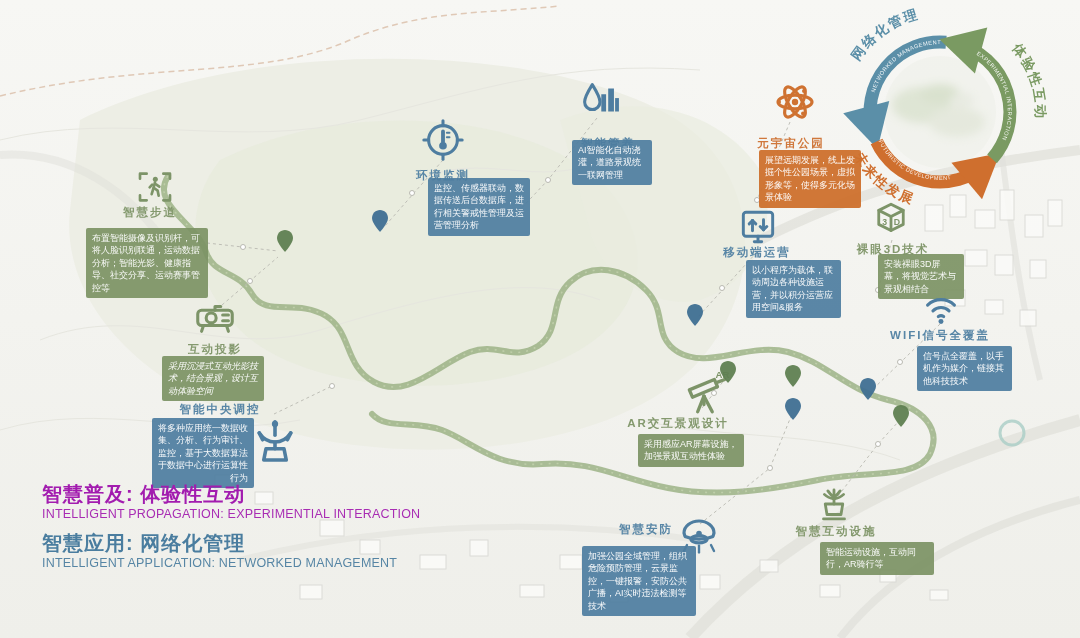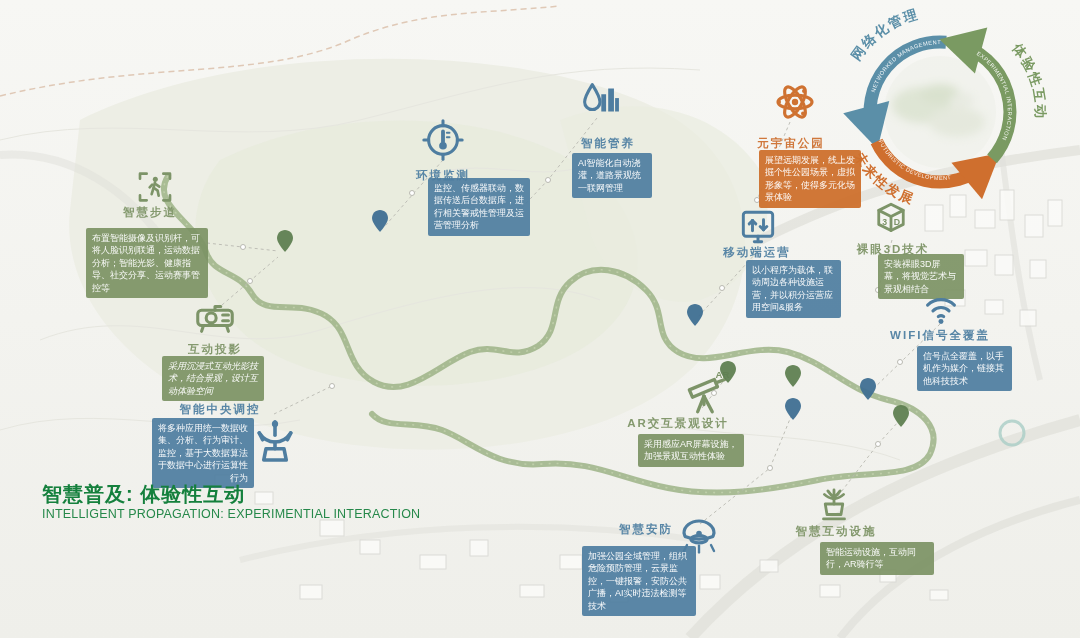--- a/index.html
+++ b/index.html
@@ -23,21 +23,21 @@
   .theme-blue   .co-box{background:rgba(77,125,160,.92);}
   .theme-blue   .co-icon{color:#4e7da0;}
   .theme-orange .co-label{color:#d0783c;}
   .theme-orange .co-box{background:rgba(206,112,44,.95);}
   .theme-orange .co-icon{color:#cf7231;}
 
   
   .legend{position:absolute;left:42px;top:483px;}
   .lg-zh{font-size:20px;font-weight:700;letter-spacing:1px;line-height:1.15;}
   .lg-en{font-size:12.5px;letter-spacing:.2px;margin:1px 0 11px 0;opacity:.92;}
-  .lg-green .lg-zh,.lg-green .lg-en{color:#15803d;}
+  .lg-green .lg-zh,.lg-green .lg-en{color:#a21caf;}
   .lg-blue  .lg-zh,.lg-blue  .lg-en{color:#4a7d9f;}
   .lg-orange .lg-zh,.lg-orange .lg-en{color:#c96f2e;}
 
   .map-pin{position:absolute;}
 </style>
 </head>
 <body>
 
 <div class="stage">
 
@@ -275,21 +275,21 @@
       <div class="callout theme-blue">
         <div class="co-icon" style="left: 576px; top: 77px; width: 46px; height: 46px;"><svg width="46" height="46" viewBox="0 0 24 24">
             <g fill="none" stroke="currentColor" stroke-width="1.6" stroke-linecap="round" stroke-linejoin="round">
               <path d="M8.5,4 C6,8 4.5,10.5 4.5,13 a4,4 0 0 0 8,0 C12.5,10.5 11,8 8.5,4 Z"></path>
               <rect x="13.2" y="9" width="2.5" height="9" fill="currentColor" stroke="none"></rect>
               <rect x="16.8" y="6" width="3" height="12" fill="currentColor" stroke="none"></rect>
               <rect x="20.4" y="11" width="2" height="7" fill="currentColor" stroke="none"></rect>
             </g>
           </svg></div>
         <div class="co-label" style="left: 608px; top: 136px;">智能管养</div>
-        <div class="co-box" style="left: 572px; top: 153px; width: 80px;">AI智能化自动浇灌，道路景观统一联网管理</div>
+        <div class="co-box" style="left: 572px; top: 140px; width: 80px;">AI智能化自动浇灌，道路景观统一联网管理</div>
       </div>
       <div class="callout theme-orange">
         <div class="co-icon" style="left: 771px; top: 78px; width: 48px; height: 48px;"><svg width="48" height="48" viewBox="0 0 24 24">
             <g fill="none" stroke="currentColor" stroke-width="1.6" stroke-linecap="round" stroke-linejoin="round">
               <ellipse cx="12" cy="12" rx="8.5" ry="3.4"></ellipse>
               <ellipse cx="12" cy="12" rx="8.5" ry="3.4" transform="rotate(60 12 12)"></ellipse>
               <ellipse cx="12" cy="12" rx="8.5" ry="3.4" transform="rotate(120 12 12)"></ellipse>
               <circle cx="12" cy="12" r="1.6" fill="currentColor" stroke="none"></circle>
               <circle cx="4" cy="12" r="1" fill="currentColor" stroke="none"></circle>
               <circle cx="16.5" cy="6.5" r="1" fill="currentColor" stroke="none"></circle>
@@ -411,14 +411,18 @@
       <div class="map-pin" style="left: 893px; top: 405px; width: 16px; height: 22px;"><svg width="16" height="22" viewBox="0 0 16 22">
           <path d="M8,0 C3.6,0 0,3.6 0,8 C0,13.5 8,22 8,22 C8,22 16,13.5 16,8 C16,3.6 12.4,0 8,0 Z" fill="#5f7f51" opacity=".95"></path>
         </svg></div>
     </div>
 
   <div class="legend">
     <div class="lg-item lg-green">
       <div class="lg-zh">智慧普及: 体验性互动</div>
       <div class="lg-en">INTELLIGENT PROPAGATION: EXPERIMENTIAL INTERACTION</div>
     </div>
+    <div class="lg-item lg-blue">
+      <div class="lg-zh">智慧应用: 网络化管理</div>
+      <div class="lg-en">INTELLIGENT APPLICATION: NETWORKED MANAGEMENT</div>
+    </div>
   </div>
 </div>
 
 </body></html>

